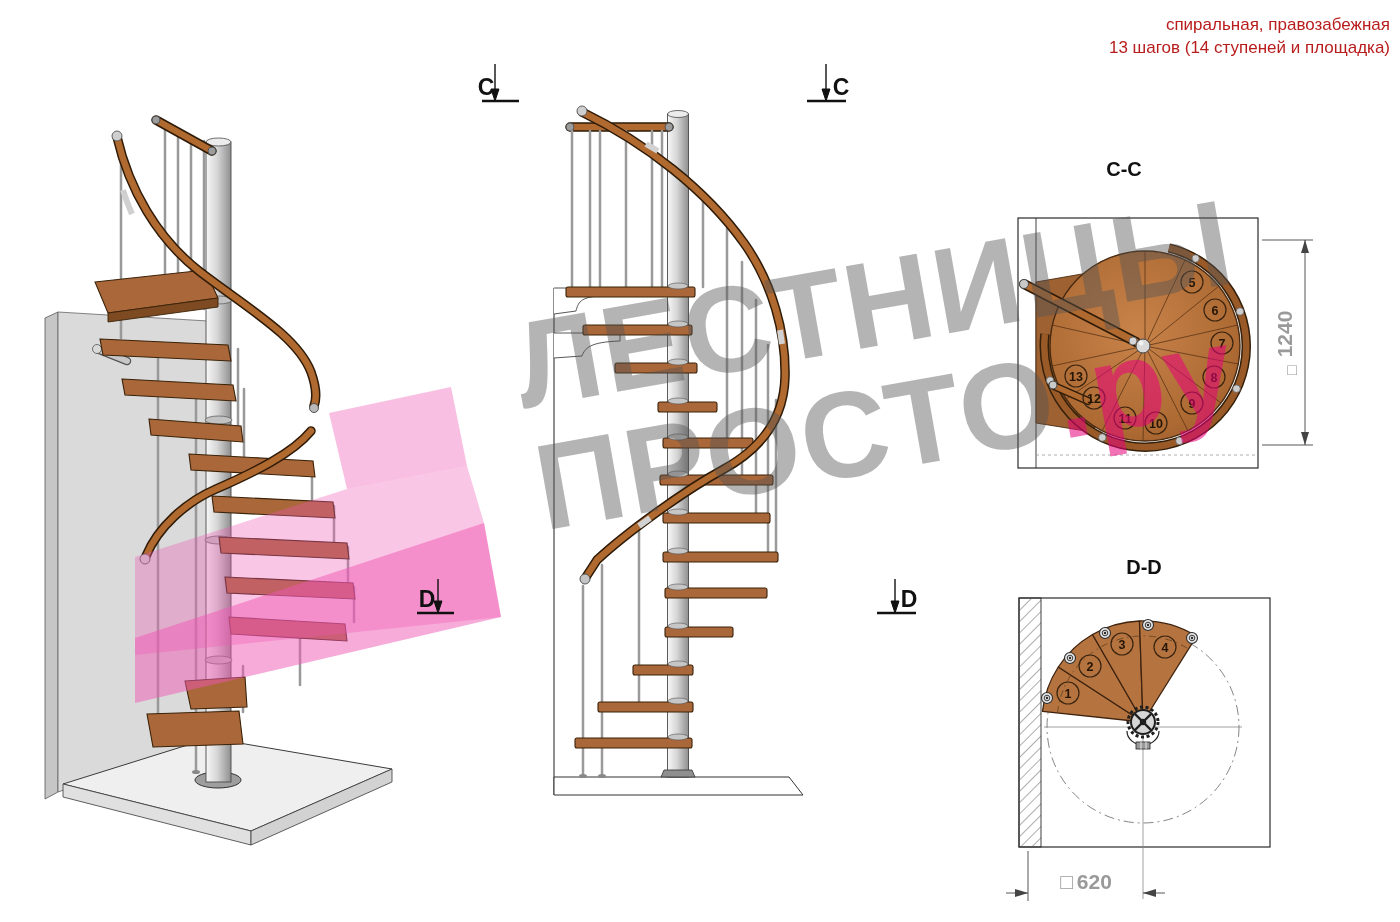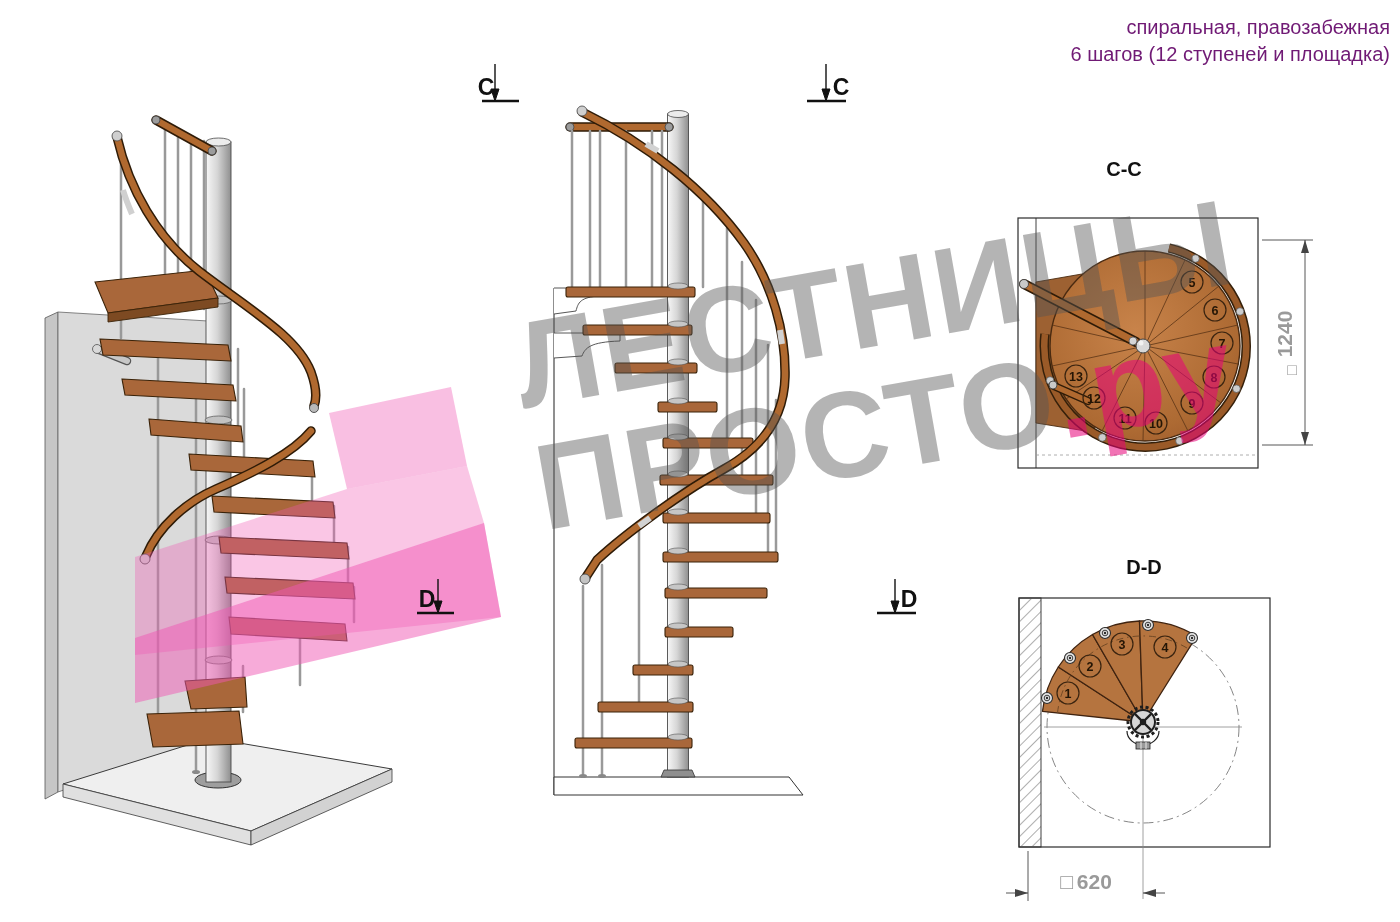--- a/index.html
+++ b/index.html
@@ -4,21 +4,21 @@
 <style>
   html,body{margin:0;padding:0;background:#fff;}
   .canvas{
     position:relative;width:1400px;height:922px;background:#ffffff;
     overflow:hidden;font-family:"Liberation Sans",sans-serif;
   }
   .drawing-svg{position:absolute;left:0;top:0;z-index:1;}
   .drawing-svg text{font-family:"Liberation Sans","DejaVu Sans",sans-serif;}
   .header-block{
     position:absolute;top:14px;right:10px;z-index:3;
-    text-align:right;font-size:20px;line-height:1.33;color:#701a75;
+    text-align:right;font-size:17px;line-height:1.33;color:#b91c1c;
   }
   .watermark{
     position:absolute;left:505px;top:306px;z-index:5;
     font-size:122px;font-weight:bold;letter-spacing:2px;line-height:1.02;
     white-space:nowrap;color:rgba(84,84,84,0.44);
     transform:rotate(-10deg);transform-origin:0 0;
     pointer-events:none;
   }
   .wm-pink{color:rgba(232,0,120,0.55);}
   .marker-text{font-weight:bold;font-size:23px;fill:#111;}
@@ -366,21 +366,21 @@
       <polygon points="1028,893 1015,889 1015,897" fill="#444"></polygon>
       <line x1="1143" y1="893" x2="1165" y2="893" stroke="#444" stroke-width="0.9"></line>
       <polygon points="1143,893 1156,889 1156,897" fill="#444"></polygon>
       <text class="dim-text" x="1086" y="889" text-anchor="middle"><tspan>□</tspan><tspan dx="4">620</tspan></text>
     </g>
   </g>
 </svg>
 
 <div class="header-block">
   <div>спиральная, правозабежная</div>
-  <div>6 шагов (12 ступеней и площадка)</div>
+  <div>13 шагов (14 ступеней и площадка)</div>
 </div>
 
 <div class="watermark">
   <div>ЛЕСТНИЦЫ</div>
   <div><span>ПРОСТО</span><span class="wm-pink">.ру</span></div>
 </div>
 
 </div>
 
 </body></html>

